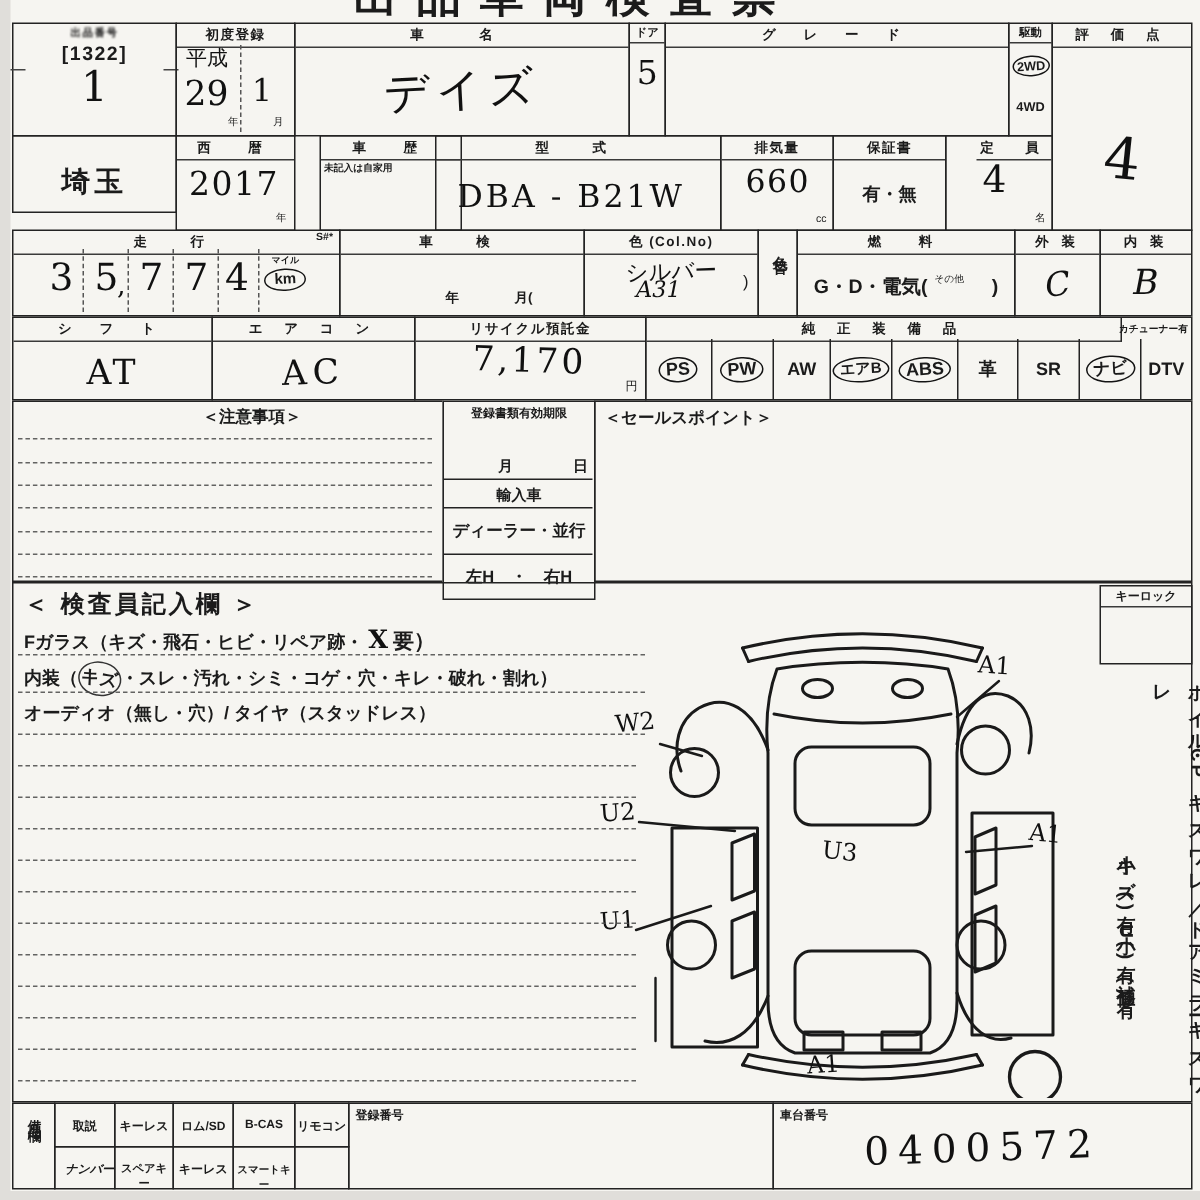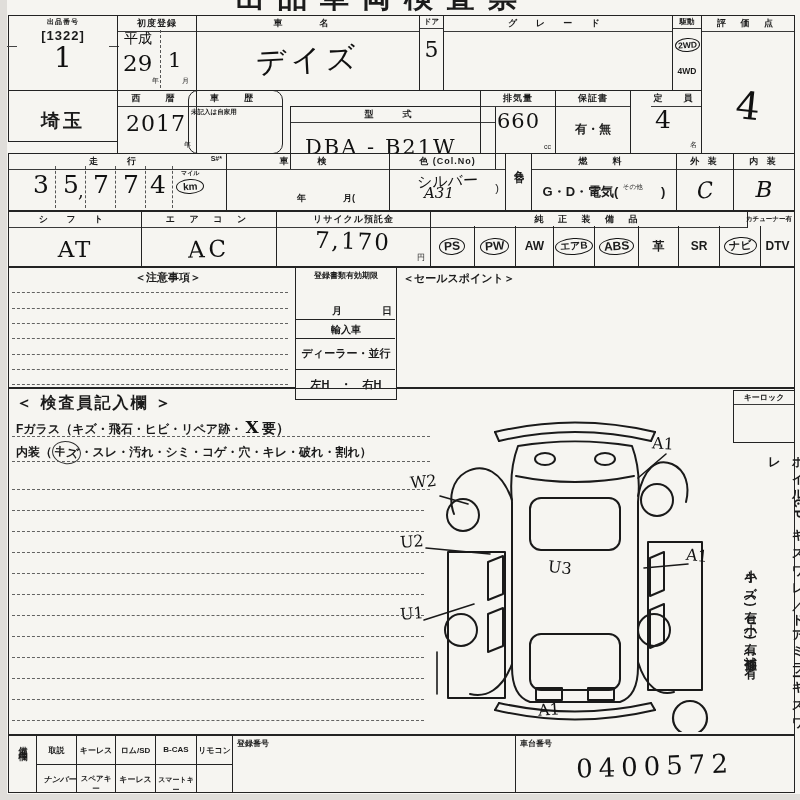--- a/index.html
+++ b/index.html
@@ -84,26 +84,26 @@
   <div class="cell" style="left:8px;top:90px;width:110px;height:52px;">
     <div style="text-align:center;font-size:19px;font-weight:bold;margin-top:17px;letter-spacing:3px;">埼玉</div>
   </div>
 
   <div class="cell" style="left:117px;top:90px;width:80px;height:64px;">
     <div class="chead" style="letter-spacing:8px;">西　暦</div>
     <span class="abs hw" style="left:8px;top:20px;font-size:22px;letter-spacing:1px;">2017</span>
     <span class="abs" style="right:5px;bottom:3px;font-size:7px;">年</span>
   </div>
 
-  <div class="cell" style="left:188px;top:90px;width:95px;height:64px;border-radius:10px;">
+  <div class="cell" style="left:213px;top:90px;width:95px;height:64px;">
     <div class="chead" style="letter-spacing:8px;">車　歴</div>
     <div style="font-size:6.5px;padding:1px 2px;font-weight:bold;">未記入は自家用</div>
   </div>
 
-  <div class="cell" style="left:290px;top:106px;width:206px;height:64px;">
+  <div class="cell" style="left:290px;top:90px;width:191px;height:64px;">
     <div class="chead" style="letter-spacing:10px;">型　式</div>
     <div class="hw" style="font-size:21px;margin:12px 0 0 14px;letter-spacing:2px;">DBA - B21W</div>
   </div>
 
   <div class="cell" style="left:480px;top:90px;width:76px;height:64px;">
     <div class="chead">排気量</div>
     <span class="abs hw" style="left:16px;top:18px;font-size:21px;letter-spacing:1px;">660</span>
     <span class="abs" style="right:4px;bottom:3px;font-size:7px;">cc</span>
   </div>
 
@@ -249,20 +249,21 @@
   <div class="abs" style="left:16px;top:417px;font-size:12px;font-weight:600;white-space:nowrap;">
     <span>Fガラス（キズ・飛石・ヒビ・リペア跡・</span>
     <span class="hw pr" style="font-size:17px;">X</span>
     <span class="pr" style="font-size:14px;">要）</span>
   </div>
 
   <div class="abs" style="left:16px;top:441px;font-size:12px;font-weight:600;white-space:nowrap;">
     <span>内装（</span><span class="pencircle">キズ</span><span>・スレ・汚れ・シミ・コゲ・穴・キレ・破れ・割れ）</span>
   </div>
 
+  <div class="abs" style="left:16px;top:467px;font-size:12px;font-weight:600;white-space:nowrap;">オーディオ（無し・穴）/ タイヤ（スタッドレス）</div>
 
   <div class="cell" style="left:733px;top:390px;width:62px;height:53px;">
     <div class="chead" style="font-size:8px;letter-spacing:0;">キーロック</div>
   </div>
 
   <div class="abs vtext" style="left:738px;top:448px;height:286px;font-size:12.5px;font-weight:600;letter-spacing:2px;line-height:1.9;">
     <span style="display:block;">ホイル・CPキズ ワレ／ドアミラーキズ ワレ</span>
     <span style="display:block;padding-top:112px;">小キズ(有) 小U(有) 補修(有)</span>
   </div>
 

